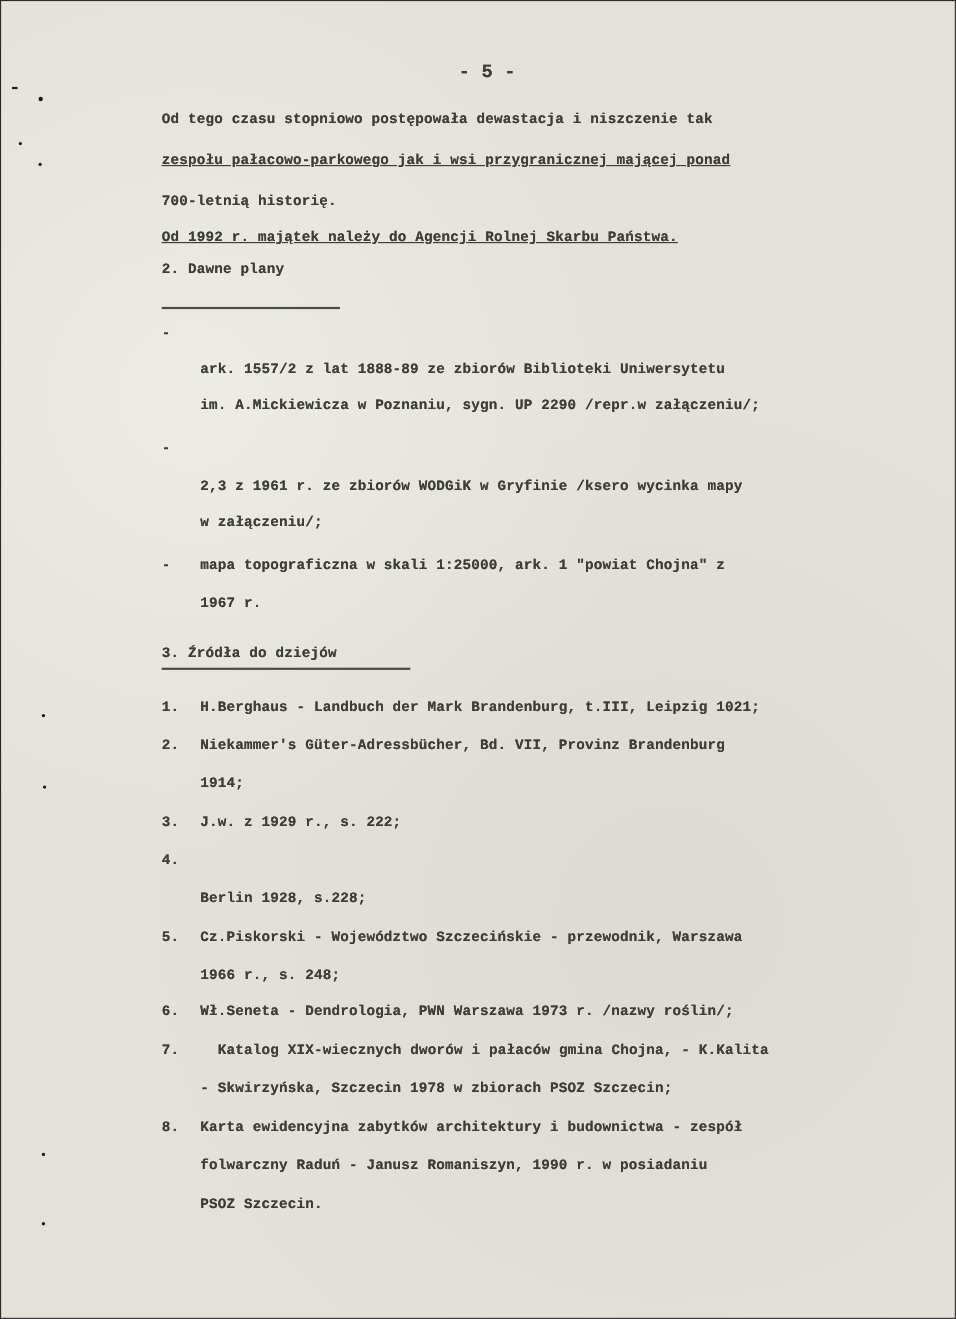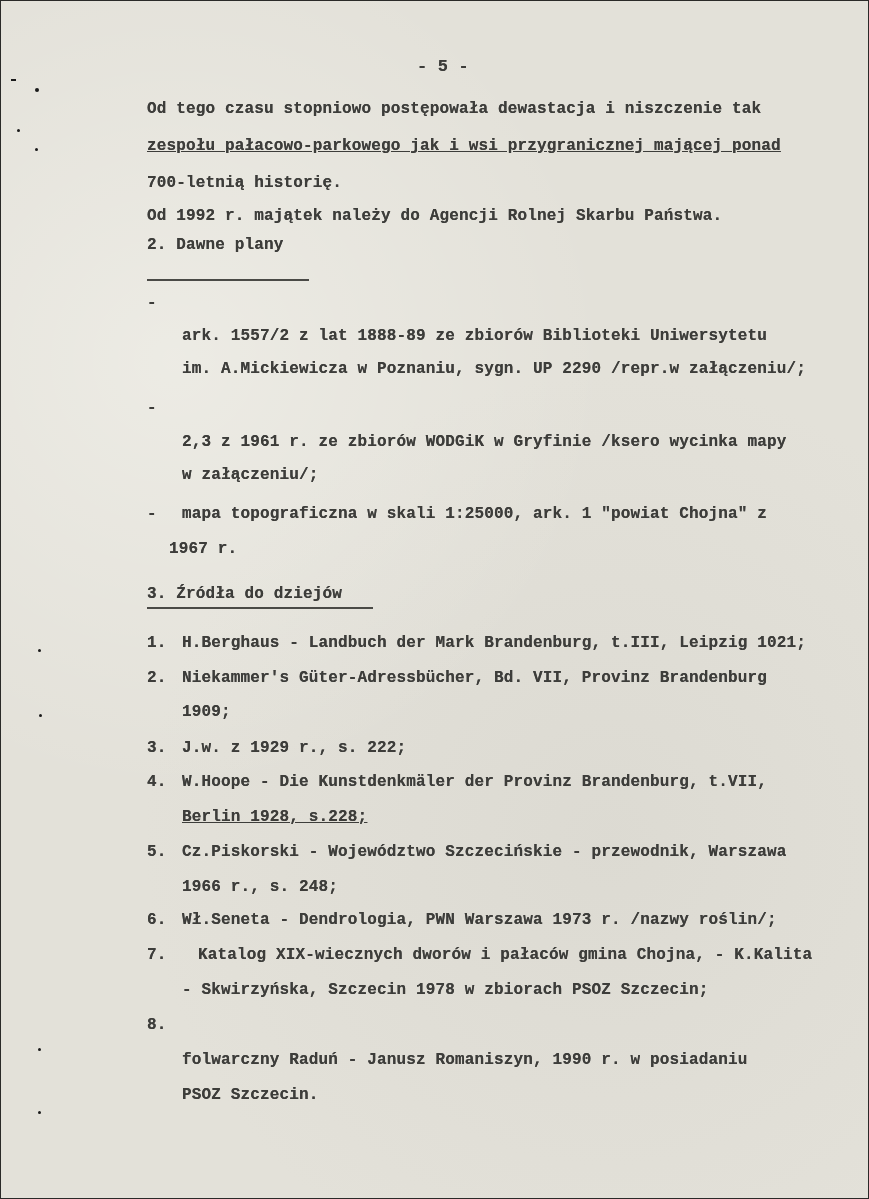--- a/index.html
+++ b/index.html
@@ -12,21 +12,21 @@
   .page {
     position: absolute; inset: 0;
     background:
       radial-gradient(circle at 20% 30%, rgba(255,255,250,0.35), transparent 40%),
       radial-gradient(circle at 70% 70%, rgba(200,198,190,0.25), transparent 45%),
       #e3e1d9;
     border: 1px solid #2a2a28;
     box-sizing: border-box;
   }
   .line {
-    position: absolute; white-space: pre; font-size: 16px;
+    position: absolute; white-space: pre; font-size: 13px;
     letter-spacing: 0.15px; line-height: 20px; font-weight: bold;
     color: #3d3d3a; text-shadow: 0 0 0.4px #555;
   }
   .pagenum { left: 416px; top: 56px; font-size: 17px; }
   .heading-rule {
     position: absolute; height: 2px; background: #4a4a46;
   }
   .mark { position: absolute; background: #1a1a1a; border-radius: 50%; }
 </style>
 </head>
@@ -41,62 +41,62 @@
   <div class="mark" style="left:37px;top:648px;width:3px;height:3px;"></div>
   <div class="mark" style="left:38px;top:713px;width:3px;height:3px;"></div>
   <div class="mark" style="left:37px;top:1047px;width:3px;height:3px;"></div>
   <div class="mark" style="left:37px;top:1110px;width:3px;height:3px;"></div>
 
   <div class="line pagenum">- 5 -</div>
 
   <div class="line" style="left:146px;top:98px;">Od tego czasu stopniowo postępowała dewastacja i niszczenie tak</div>
   <div class="line" style="left:146px;top:135px;text-decoration:underline;">zespołu pałacowo-parkowego jak i wsi przygranicznej mającej ponad</div>
   <div class="line" style="left:146px;top:172px;">700-letnią historię.</div>
-  <div class="line" style="left:146px;top:205px;">Od 1992 r. majątek należy do Agencji Rolnej Skarbu Państwa.</div>
+  <div class="line" style="left:146px;top:205px;text-decoration:underline;">Od 1992 r. majątek należy do Agencji Rolnej Skarbu Państwa.</div>
 
   <div class="line" style="left:146px;top:234px;">2. Dawne plany</div>
   <div class="heading-rule" style="left:146px;top:278px;width:162px;"></div>
 
   <div class="line" style="left:146px;top:292px;">-</div>
   <div class="line" style="left:181px;top:325px;">ark. 1557/2 z lat 1888-89 ze zbiorów Biblioteki Uniwersytetu</div>
   <div class="line" style="left:181px;top:358px;">im. A.Mickiewicza w Poznaniu, sygn. UP 2290 /repr.w załączeniu/;</div>
 
   <div class="line" style="left:146px;top:397px;">-</div>
   <div class="line" style="left:181px;top:431px;">2,3 z 1961 r. ze zbiorów WODGiK w Gryfinie /ksero wycinka mapy</div>
   <div class="line" style="left:181px;top:464px;">w załączeniu/;</div>
 
   <div class="line" style="left:146px;top:503px;">-</div>
   <div class="line" style="left:181px;top:503px;">mapa topograficzna w skali 1:25000, ark. 1 "powiat Chojna" z</div>
-  <div class="line" style="left:168px;top:538px;">1967 r.</div>
+  <div class="line" style="left:181px;top:538px;">1967 r.</div>
 
   <div class="line" style="left:146px;top:583px;">3. Źródła do dziejów</div>
   <div class="heading-rule" style="left:146px;top:606px;width:226px;"></div>
 
   <div class="line" style="left:146px;top:632px;">1.</div>
   <div class="line" style="left:181px;top:632px;">H.Berghaus - Landbuch der Mark Brandenburg, t.III, Leipzig 1021;</div>
 
   <div class="line" style="left:146px;top:667px;">2.</div>
   <div class="line" style="left:181px;top:667px;">Niekammer's Güter-Adressbücher, Bd. VII, Provinz Brandenburg</div>
-  <div class="line" style="left:181px;top:701px;">1909;</div>
+  <div class="line" style="left:181px;top:701px;">1914;</div>
 
   <div class="line" style="left:146px;top:737px;">3.</div>
   <div class="line" style="left:181px;top:737px;">J.w. z 1929 r., s. 222;</div>
 
   <div class="line" style="left:146px;top:771px;">4.</div>
-  <div class="line" style="left:181px;top:771px;">W.Hoope - Die Kunstdenkmäler der Provinz Brandenburg, t.VII,</div>
-  <div class="line" style="left:181px;top:806px;text-decoration:underline;">Berlin 1928, s.228;</div>
+  <div class="line" style="left:181px;top:806px;">Berlin 1928, s.228;</div>
 
   <div class="line" style="left:146px;top:841px;">5.</div>
   <div class="line" style="left:181px;top:841px;">Cz.Piskorski - Województwo Szczecińskie - przewodnik, Warszawa</div>
   <div class="line" style="left:181px;top:876px;font-family:Liberation Mono, monospace;">1966 r., s. 248;</div>
 
   <div class="line" style="left:146px;top:909px;">6.</div>
   <div class="line" style="left:181px;top:909px;">Wł.Seneta - Dendrologia, PWN Warszawa 1973 r. /nazwy roślin/;</div>
 
   <div class="line" style="left:146px;top:944px;">7.</div>
   <div class="line" style="left:197px;top:944px;font-family:Liberation Mono, monospace;">Katalog XIX-wiecznych dworów i pałaców gmina Chojna, - K.Kalita</div>
   <div class="line" style="left:181px;top:979px;">- Skwirzyńska, Szczecin 1978 w zbiorach PSOZ Szczecin;</div>
 
   <div class="line" style="left:146px;top:1014px;">8.</div>
+  <div class="line" style="left:181px;top:1014px;">Karta ewidencyjna zabytków architektury i budownictwa - zespół</div>
   <div class="line" style="left:181px;top:1049px;text-align:center;">folwarczny Raduń - Janusz Romaniszyn, 1990 r. w posiadaniu</div>
   <div class="line" style="left:181px;top:1084px;">PSOZ Szczecin.</div>
 
 </div>
 
 </body></html>

